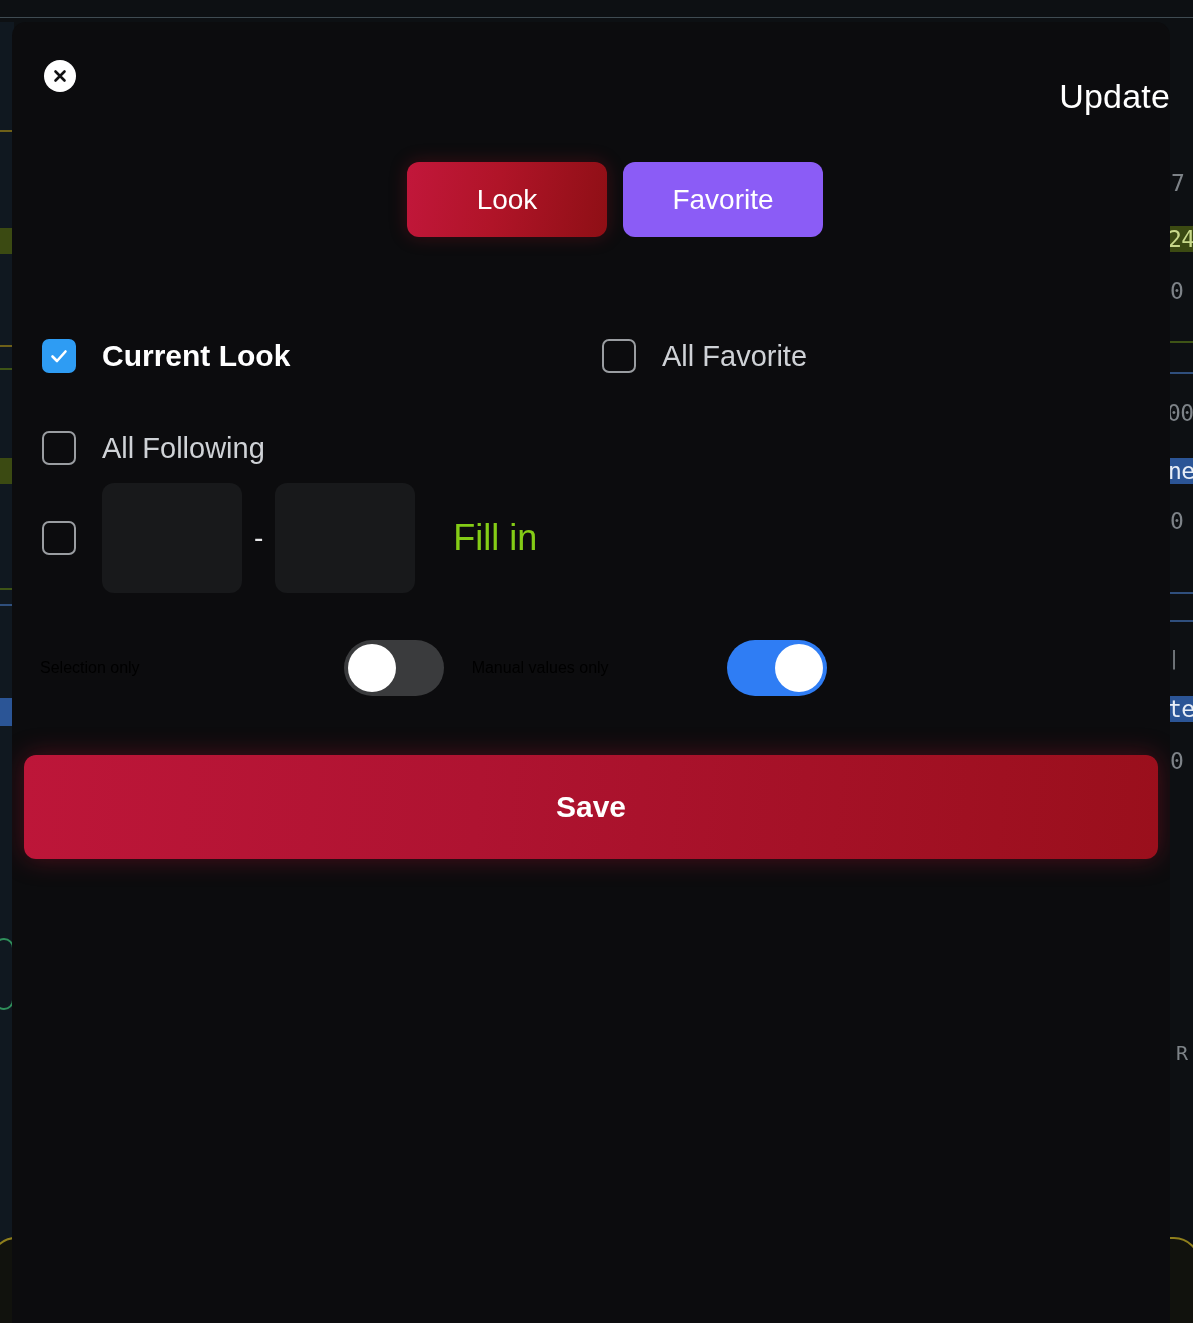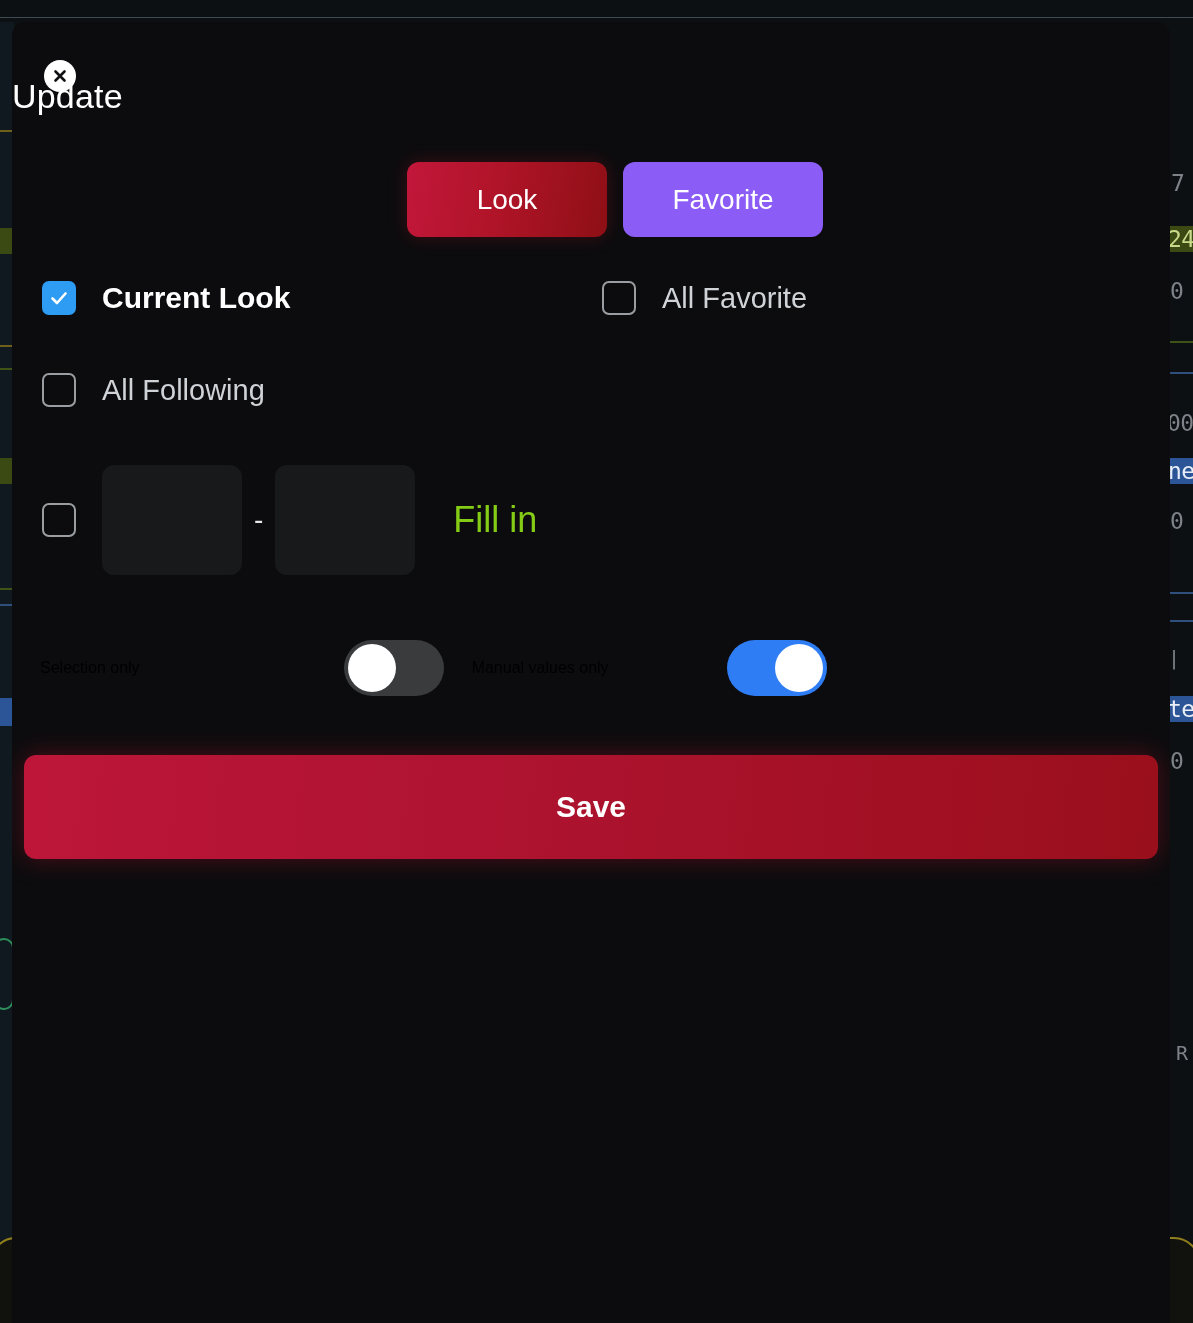--- a/index.html
+++ b/index.html
@@ -92,21 +92,21 @@
     display: flex;
     align-items: center;
     justify-content: center;
     cursor: pointer;
   }
   .close-btn svg { display: block; }
   .sheet-title {
     position: absolute;
     left: 0; right: 0;
     top: 55px;
-    text-align: left;
+    text-align: right;
     color: #ffffff;
     font-size: 34px;
     font-weight: 400;
     letter-spacing: 0.2px;
   }
 
   
   .segmented {
     display: flex;
     justify-content: center;
@@ -134,21 +134,21 @@
   }
   .seg-btn.inactive { background: #8b5cf6; }
 
   
   .check-grid {
     margin-top: 44px;
     padding: 0 30px 0 30px;
   }
   .check-row {
     display: flex;
-    align-items: flex-start;
+    align-items: flex-end;
     height: 92px;
   }
   .check-row .col-left  { width: 560px; display: flex; align-items: center; }
   .check-row .col-right { flex: 1; display: flex; align-items: center; }
 
   .cbox {
     width: 34px;
     height: 34px;
     border-radius: 7px;
     border: 2px solid #9a9da1;
@@ -275,21 +275,21 @@
     <div class="code-line hl-green" style="left:0;top:458px;width:14px;height:26px;"></div>
     <div class="rule-green" style="left:0;top:588px;width:14px;"></div>
     <div class="rule-blue" style="left:0;top:604px;width:14px;"></div>
     <div class="code-line hl-blue" style="left:0;top:698px;width:13px;height:28px;"></div>
 
     <div class="code-line c-gray" style="left:1171px;top:170px;">7</div>
     <div class="code-line hl-green" style="left:1166px;top:226px;padding:0 2px;">24</div>
     <div class="code-line c-gray" style="left:1170px;top:278px;">0</div>
     <div class="rule-green" style="left:1166px;top:341px;width:27px;"></div>
     <div class="rule-blue" style="left:1166px;top:372px;width:27px;"></div>
-    <div class="code-line c-gray" style="left:1167px;top:410px;">00</div>
+    <div class="code-line c-gray" style="left:1167px;top:400px;">00</div>
     <div class="code-line hl-blue" style="left:1166px;top:458px;padding:0 2px;">ne</div>
     <div class="code-line c-gray" style="left:1170px;top:508px;">0</div>
     <div class="rule-blue" style="left:1166px;top:592px;width:27px;"></div>
     <div class="rule-blue" style="left:1166px;top:620px;width:27px;"></div>
     <div class="code-line c-gray" style="left:1168px;top:645px;font-size:20px;">|  .</div>
     <div class="code-line hl-blue" style="left:1166px;top:696px;padding:0 2px;">tex</div>
     <div class="code-line c-gray" style="left:1170px;top:748px;">0</div>
     <div class="code-line c-gray" style="left:1176px;top:1040px;font-size:20px;">R</div>
 
     <div class="bg-card" style="left:-10px;  width:290px;"></div>

